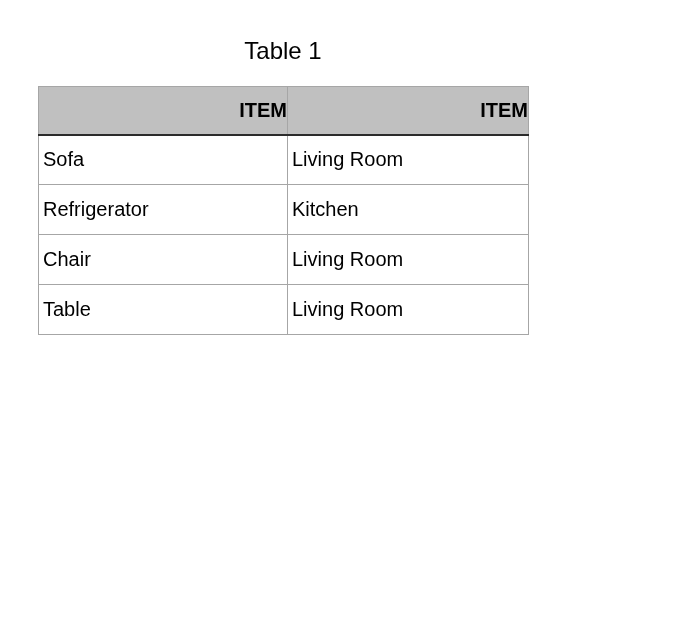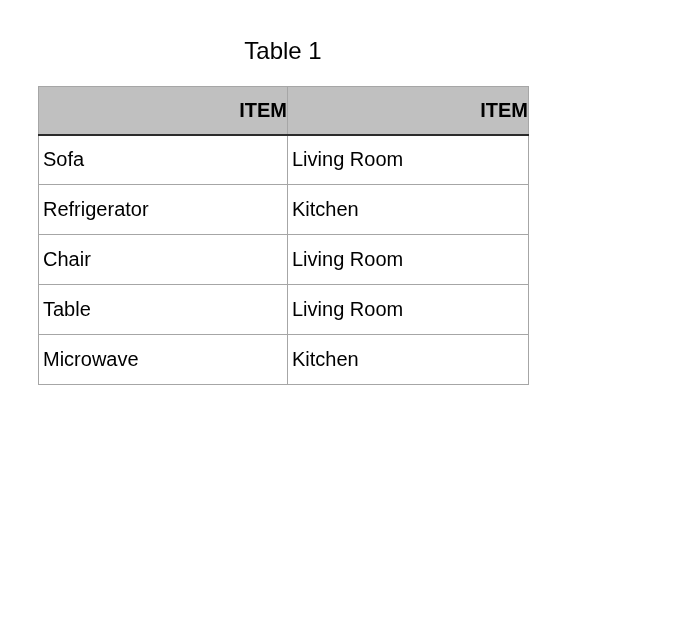--- a/index.html
+++ b/index.html
@@ -92,19 +92,15 @@
           <td>Kitchen</td>
         </tr>
         <tr>
           <td>Chair</td>
           <td>Living Room</td>
         </tr>
         <tr>
           <td>Table</td>
           <td>Living Room</td>
         </tr>
-        <tr>
-          <td>Microwave</td>
-          <td>Kitchen</td>
-        </tr>
       </tbody>
   </table>
 </div>
 
 </body></html>

